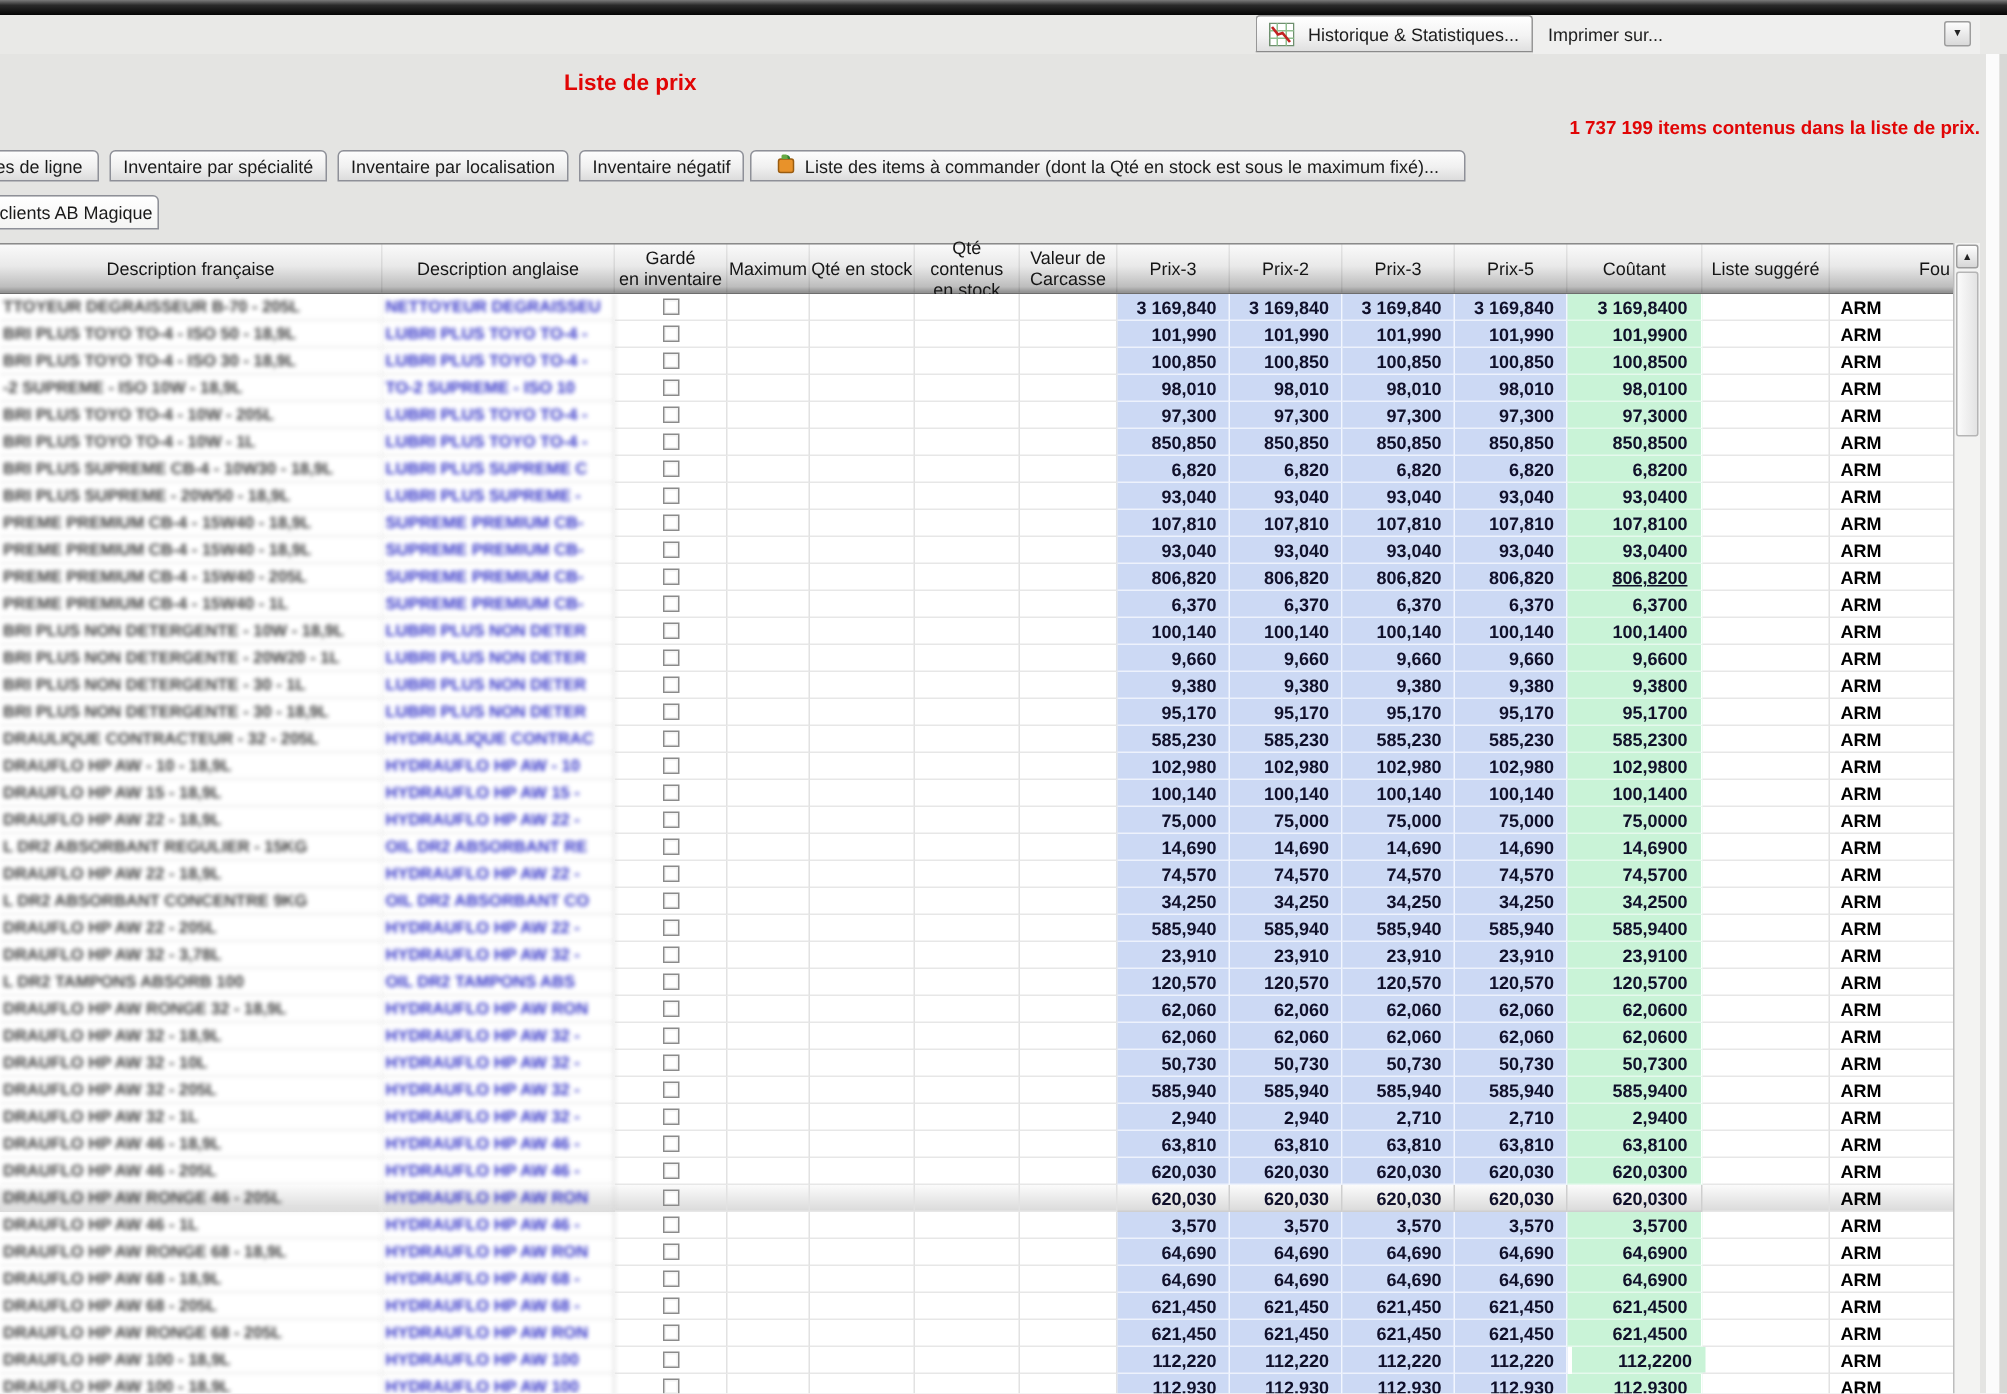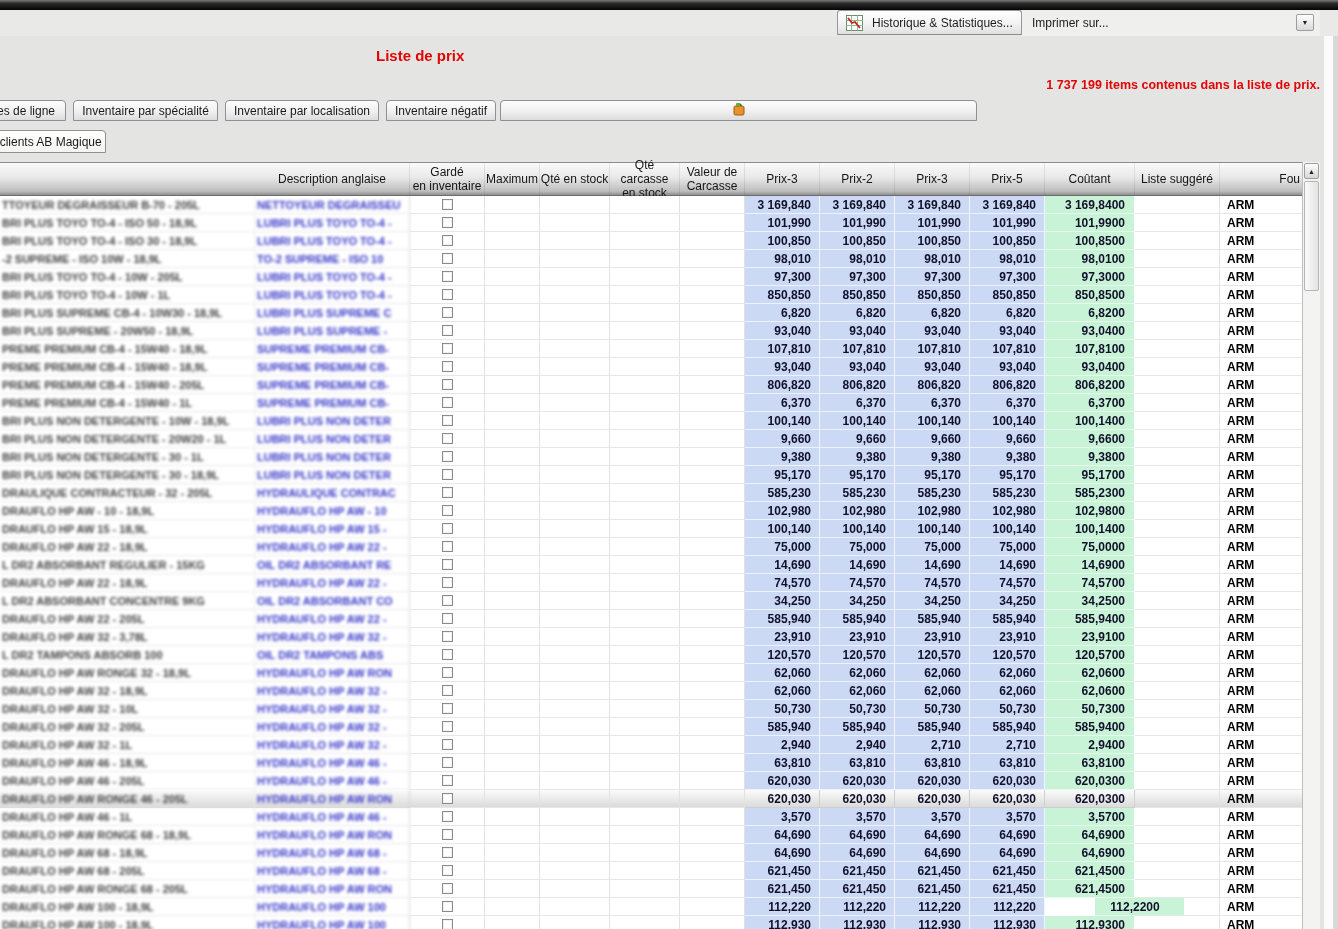--- a/index.html
+++ b/index.html
@@ -116,35 +116,37 @@
     </div>
     <div class="tab" style="left: 386px; width: 110px;">
       <span>Inventaire négatif</span>
     </div>
     <div class="tab" style="left: 500px; width: 477px;">
       <span><svg width="12" height="14" viewBox="0 0 12 14">
           <rect x="1" y="4" width="10" height="9" rx="1.5" fill="#e8922a" stroke="#9a5c10"></rect>
           <path d="M4 4 C4 1.5, 8 1.5, 8 4" fill="none" stroke="#2e7d32" stroke-width="1.6"></path>
           <rect x="3" y="1" width="4" height="3" rx="1" fill="#66aa44"></rect>
         </svg></span>
+      <span>Liste des items à commander (dont la Qté en stock est sous le maximum fixé)...</span>
     </div>
   </div>
 <div id="tabs2">
     <div class="tab tab2" style="left: -14px; width: 120px;">
       <span>s clients AB Magique</span>
     </div>
   </div>
 
 <div class="abs grid-header" id="gridHeader">
+    <div class="hcell" style="left: 0px; width: 255px;">Description française</div>
     <div class="hcell" style="left: 255px; width: 155px;">Description anglaise</div>
     <div class="hcell" style="left: 410px; width: 75px;">Gardé
 en inventaire</div>
     <div class="hcell" style="left: 485px; width: 55px;">Maximum</div>
     <div class="hcell" style="left: 540px; width: 70px;">Qté en stock</div>
-    <div class="hcell" style="left: 610px; width: 70px;">Qté carcasse
+    <div class="hcell" style="left: 610px; width: 70px;">Qté contenus
 en stock</div>
     <div class="hcell" style="left: 680px; width: 65px;">Valeur de
 Carcasse</div>
     <div class="hcell" style="left: 745px; width: 75px;">Prix-3</div>
     <div class="hcell" style="left: 820px; width: 75px;">Prix-2</div>
     <div class="hcell" style="left: 895px; width: 75px;">Prix-3</div>
     <div class="hcell" style="left: 970px; width: 75px;">Prix-5</div>
     <div class="hcell" style="left: 1045px; width: 90px;">Coûtant</div>
     <div class="hcell" style="left: 1135px; width: 85px;">Liste suggéré</div>
     <div class="hcell right" style="left: 1220px; width: 82px;">Fou</div>
@@ -337,21 +339,21 @@
         <span class="cb"></span>
       </div>
       <div class="cell empty" style="left: 485px; width: 55px;"></div>
       <div class="cell empty" style="left: 540px; width: 70px;"></div>
       <div class="cell empty" style="left: 610px; width: 70px;"></div>
       <div class="cell empty" style="left: 680px; width: 65px;"></div>
       <div class="cell price" style="left: 745px; width: 75px;">806,820</div>
       <div class="cell price" style="left: 820px; width: 75px;">806,820</div>
       <div class="cell price" style="left: 895px; width: 75px;">806,820</div>
       <div class="cell price" style="left: 970px; width: 75px;">806,820</div>
-      <div class="cell cost" style="left: 1045px; width: 90px;">806,8200</div>
+      <div class="cell cost" style="left: 1045px; width: 90px; text-decoration: underline;">806,8200</div>
       <div class="cell empty" style="left: 1135px; width: 85px;"></div>
       <div class="cell sup" style="left: 1220px; width: 82px;">ARM</div>
     </div>
     <div class="grow">
       <div class="cell fr" style="left: 0px; width: 255px;">PREME PREMIUM CB-4 - 15W40 - 1L</div>
       <div class="cell en" style="left: 255px; width: 155px;">SUPREME PREMIUM CB-</div>
       <div class="cell chk" style="left: 410px; width: 75px;">
         <span class="cb"></span>
       </div>
       <div class="cell empty" style="left: 485px; width: 55px;"></div>
@@ -859,21 +861,21 @@
         <span class="cb"></span>
       </div>
       <div class="cell empty" style="left: 485px; width: 55px;"></div>
       <div class="cell empty" style="left: 540px; width: 70px;"></div>
       <div class="cell empty" style="left: 610px; width: 70px;"></div>
       <div class="cell empty" style="left: 680px; width: 65px;"></div>
       <div class="cell price" style="left: 745px; width: 75px;">112,220</div>
       <div class="cell price" style="left: 820px; width: 75px;">112,220</div>
       <div class="cell price" style="left: 895px; width: 75px;">112,220</div>
       <div class="cell price" style="left: 970px; width: 75px;">112,220</div>
-      <div class="cell cost" style="left: 1095px; width: 90px; text-align: center;">112,2200</div>
+      <div class="cell cost" style="left: 1048px; width: 90px;">112,2200</div>
       <div class="cell empty" style="left: 1135px; width: 85px;"></div>
       <div class="cell sup" style="left: 1220px; width: 82px;">ARM</div>
     </div>
     <div class="grow">
       <div class="cell fr" style="left: 0px; width: 255px;">DRAUFLO HP AW 100 - 18,9L</div>
       <div class="cell en" style="left: 255px; width: 155px;">HYDRAUFLO HP AW 100</div>
       <div class="cell chk" style="left: 410px; width: 75px;">
         <span class="cb"></span>
       </div>
       <div class="cell empty" style="left: 485px; width: 55px;"></div>

